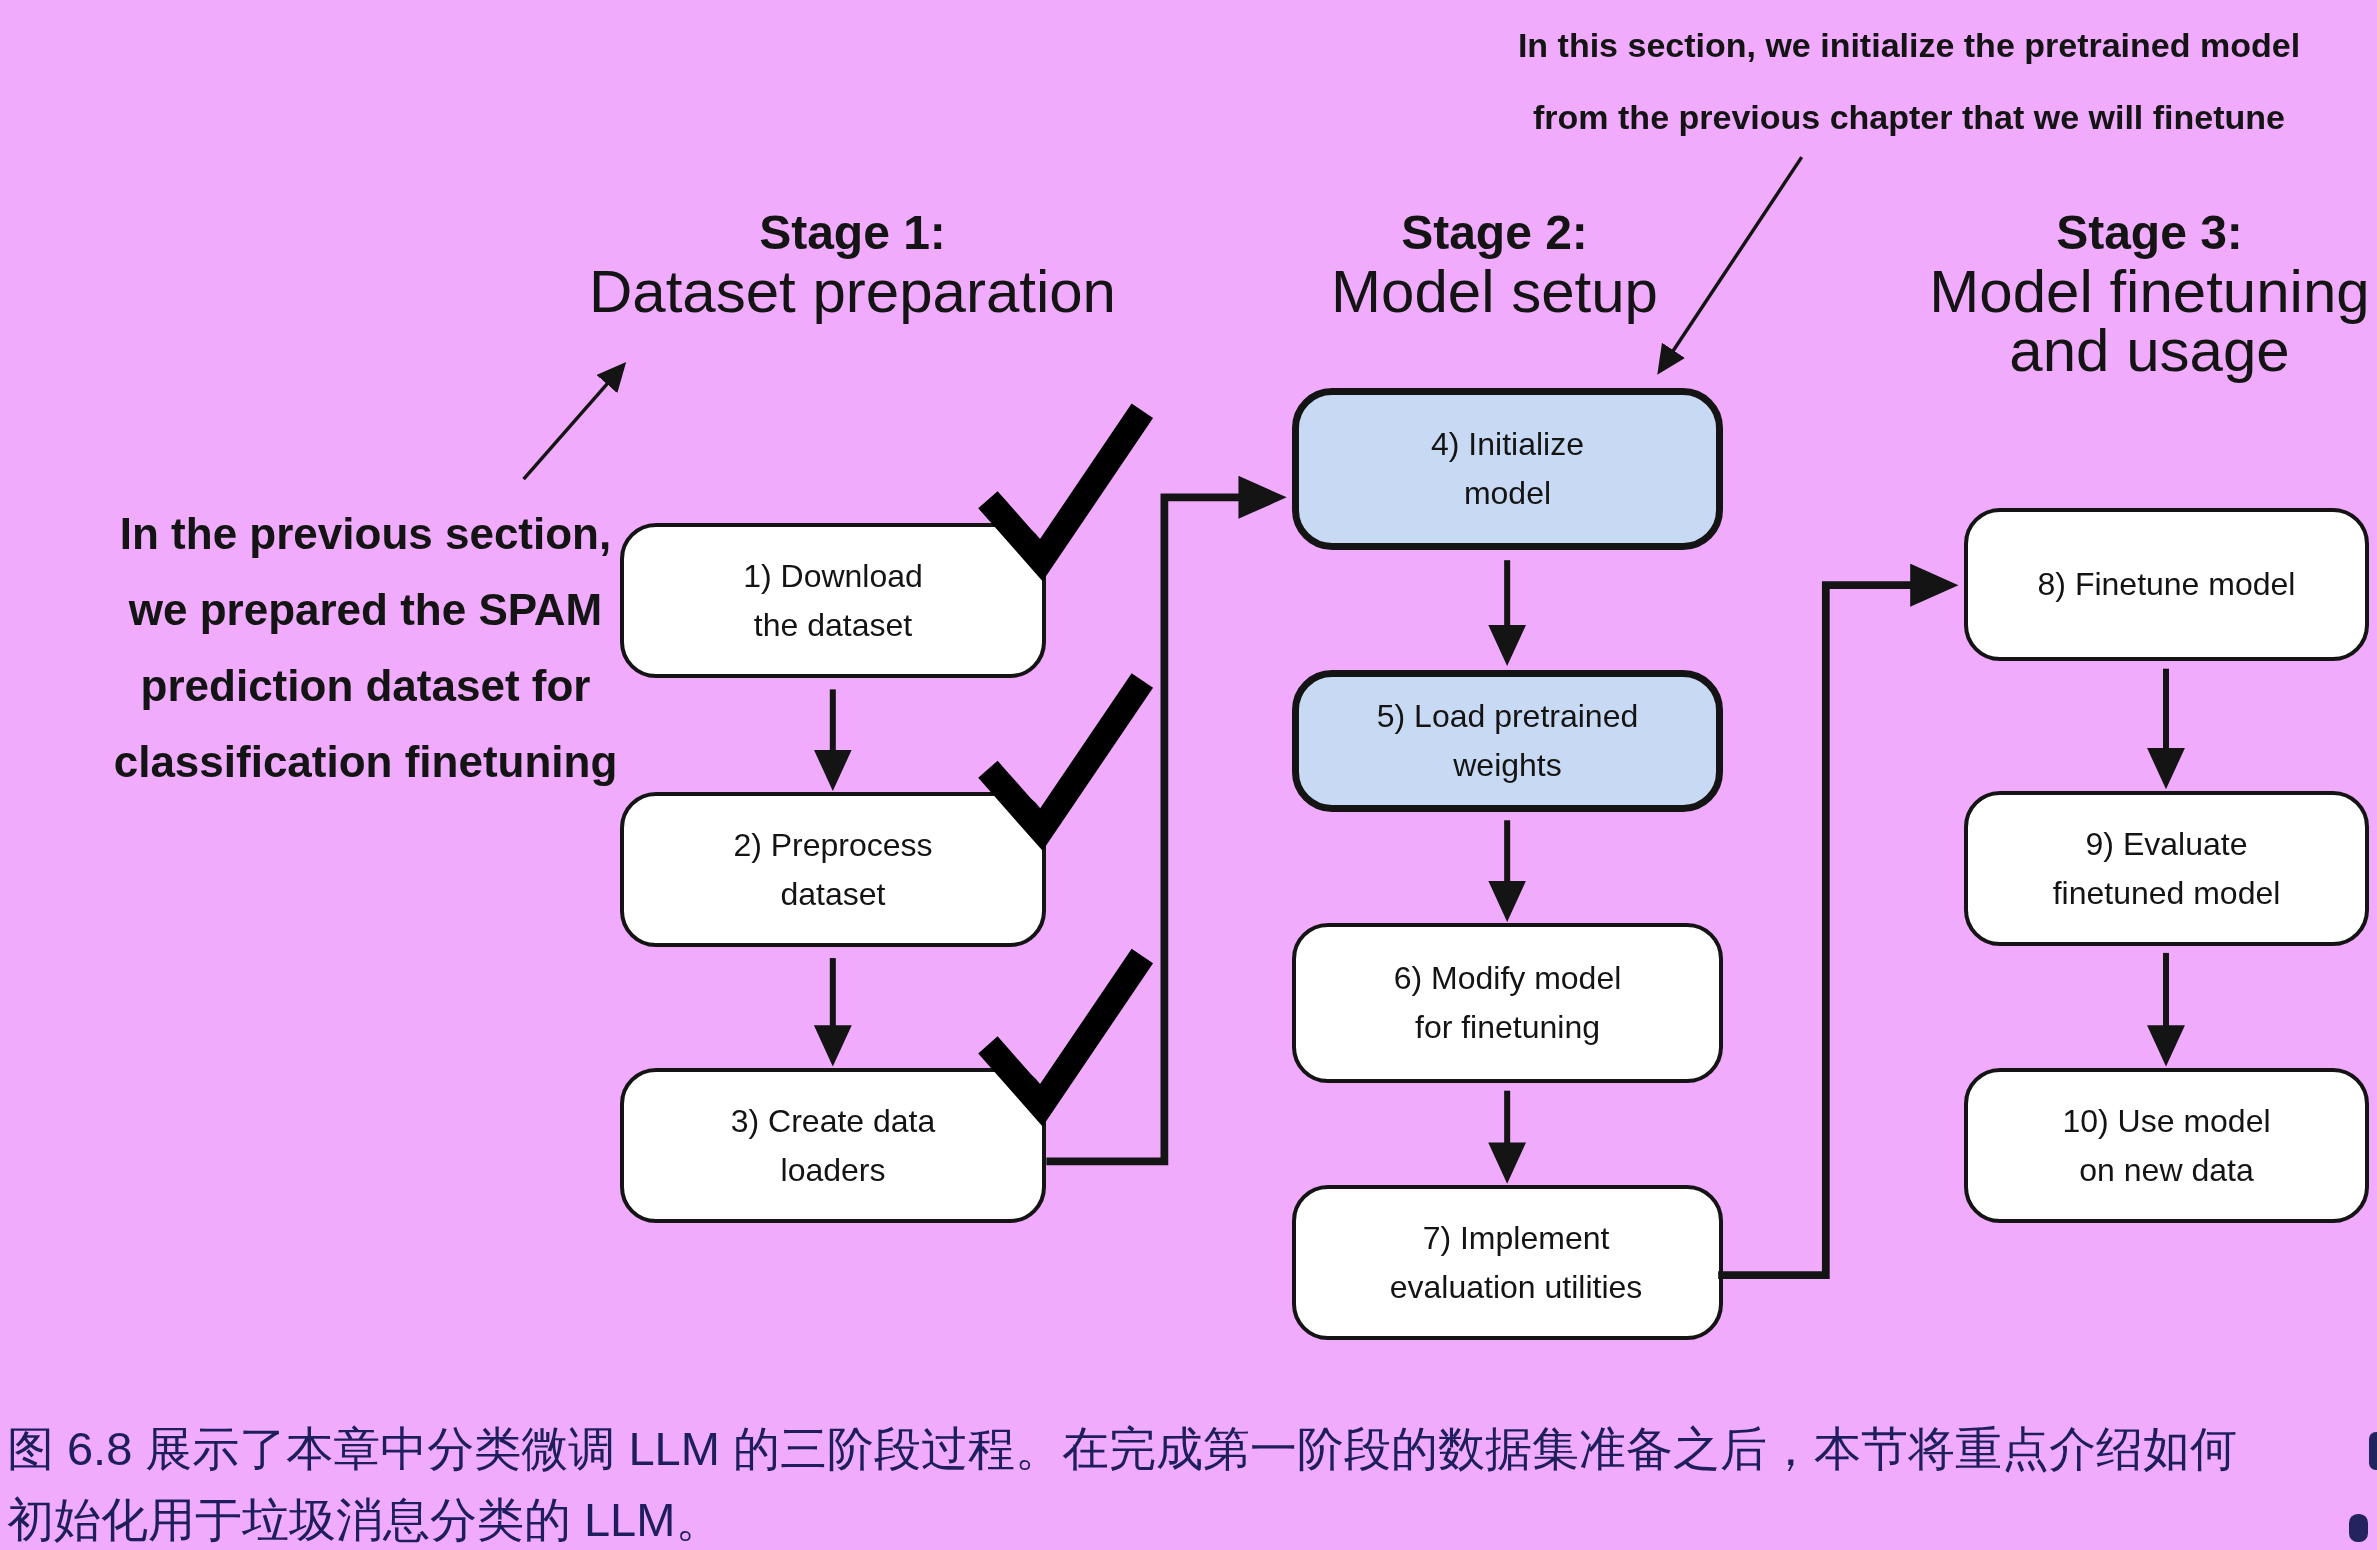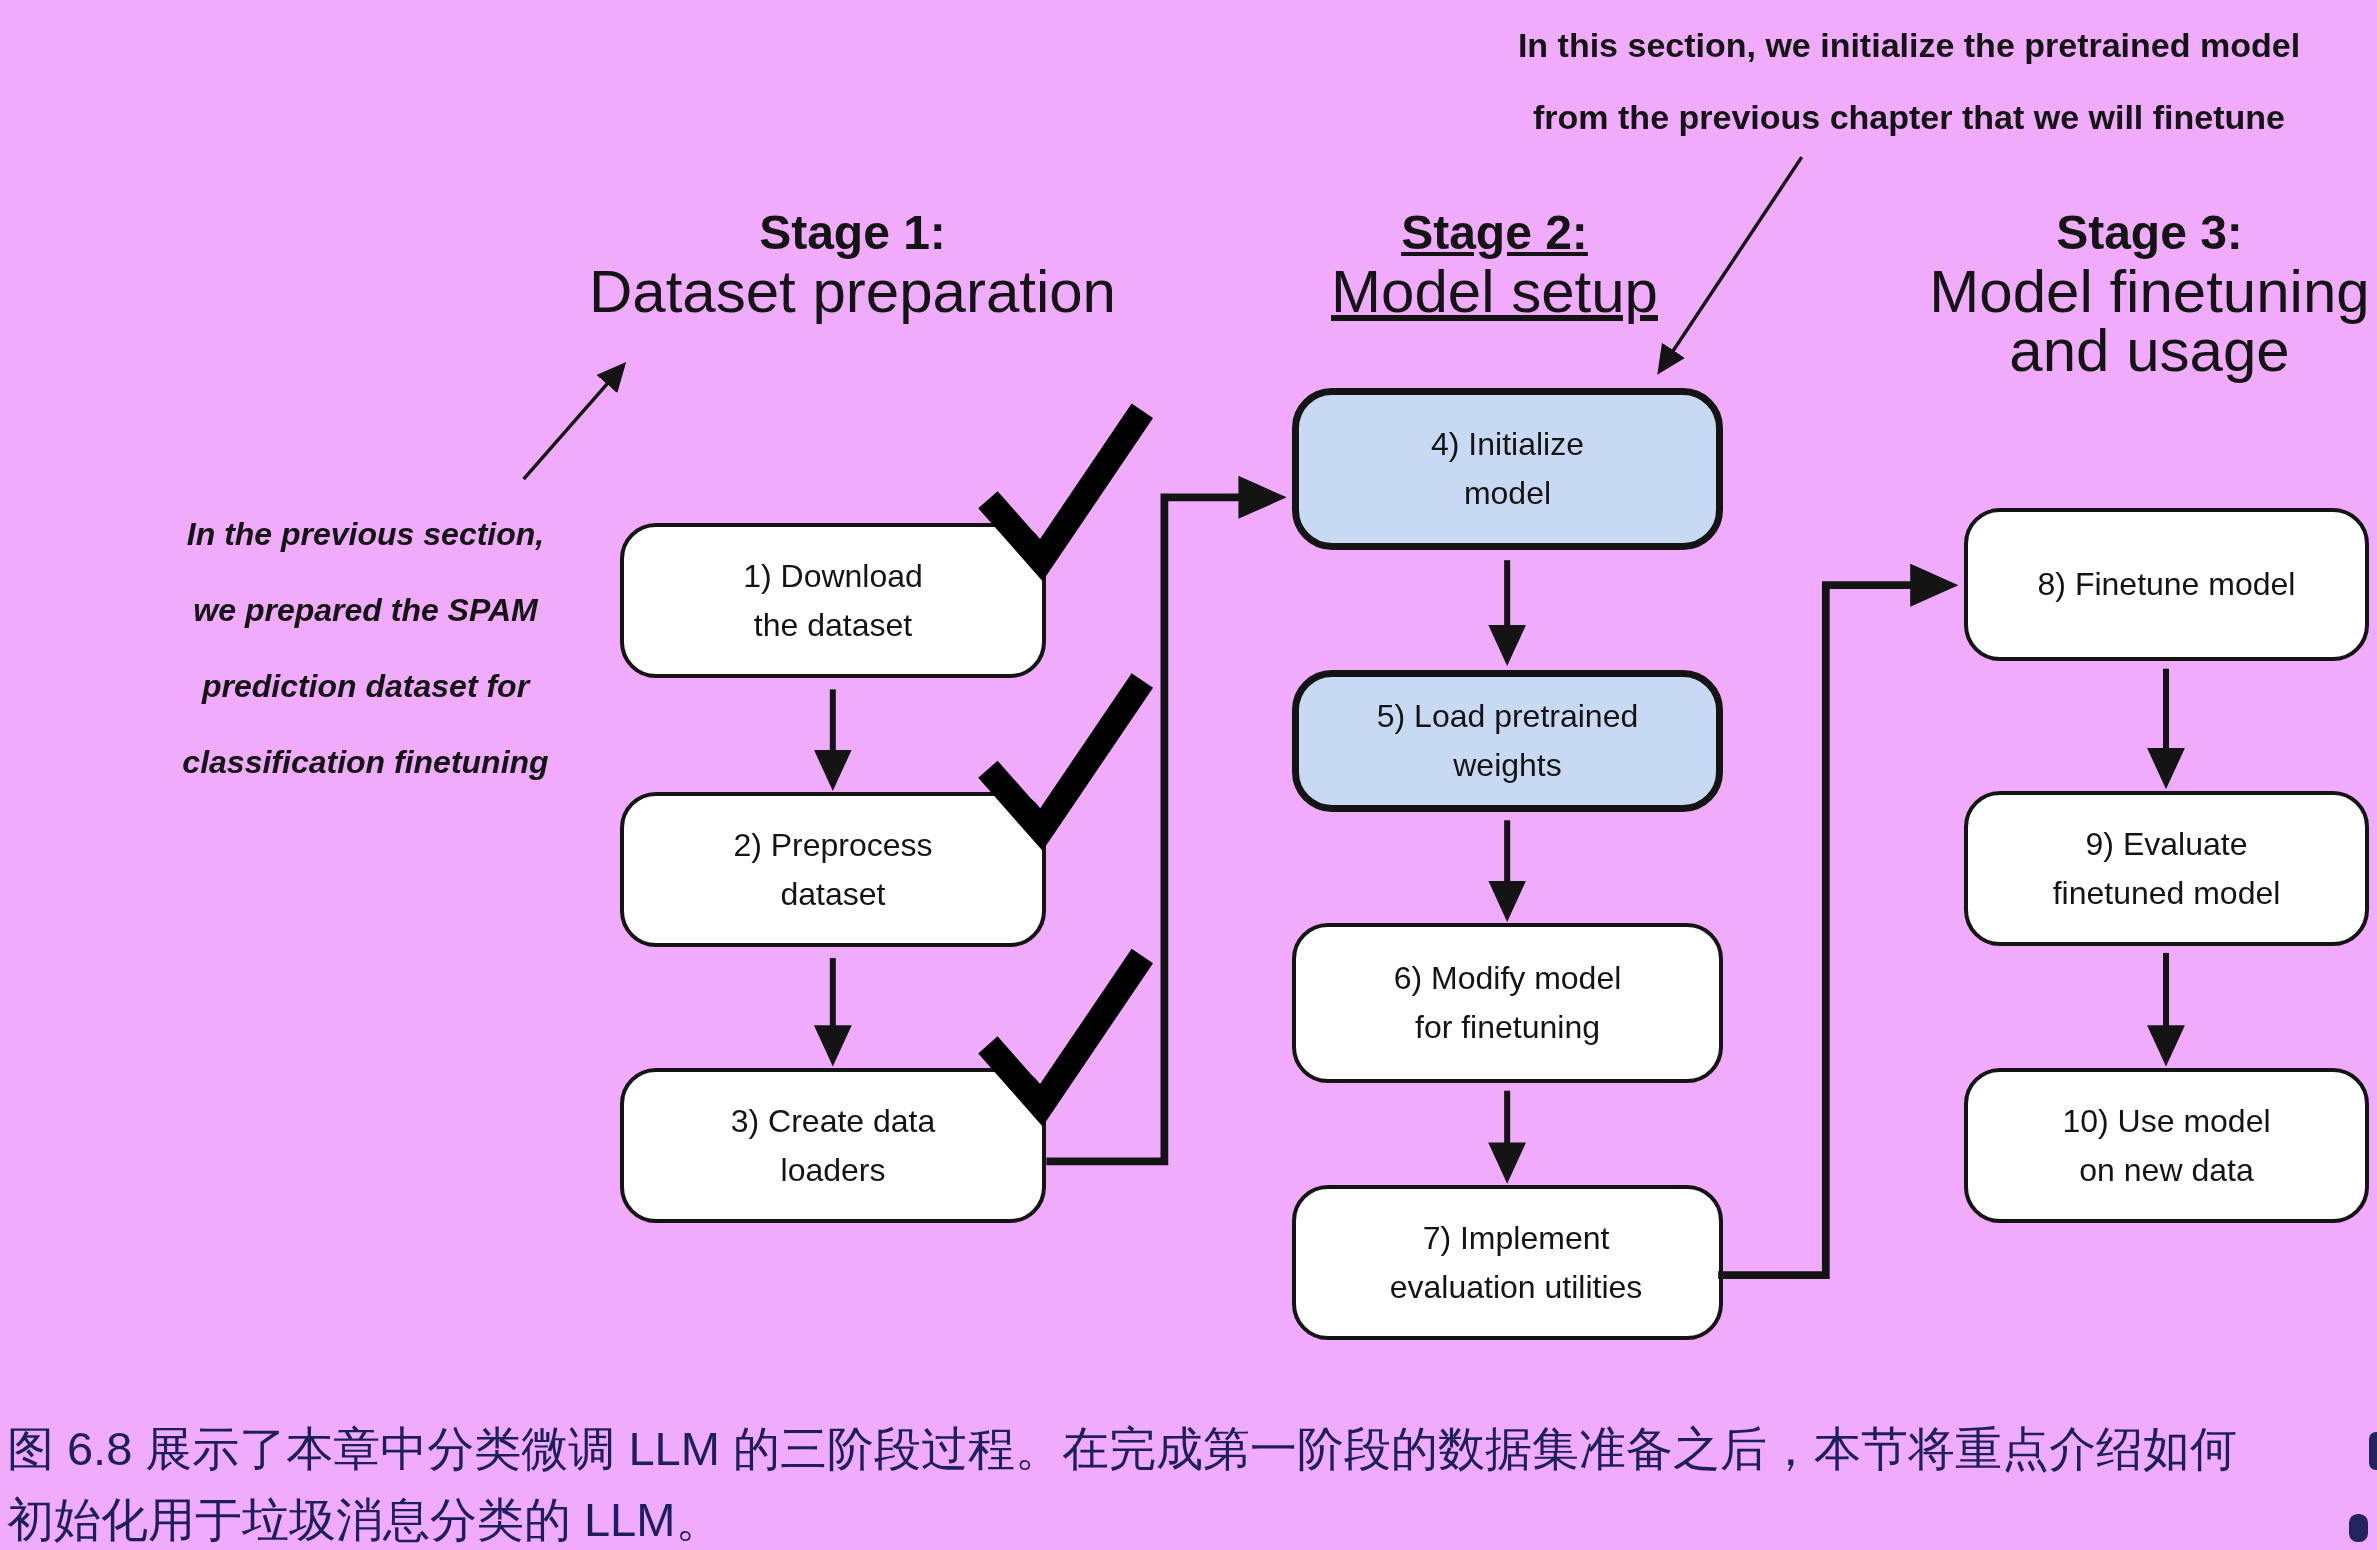--- a/index.html
+++ b/index.html
@@ -14,21 +14,21 @@
 
   
   .stage-hdr{position:absolute;text-align:center;z-index:3;}
   .stage-hdr .t{font-size:48px;font-weight:bold;line-height:59px;}
   .stage-hdr .s{font-size:60px;font-weight:normal;line-height:59px;white-space:pre-line;}
 
   
   .note{position:absolute;text-align:center;font-weight:bold;z-index:3;}
   .note div{white-space:nowrap;}
   .note.top{font-size:34px;line-height:72px;}
-  .note.left{font-size:32px;line-height:76px;font-style:italic;}
+  .note.left{font-size:44px;line-height:76px;}
 
   
   .caption{position:absolute;left:6.9px;top:1413px;width:2369px;z-index:3;
            font-size:47px;line-height:71px;color:#1e1e5e;}
 
   .svg-layer{position:absolute;left:0;top:0;z-index:5;pointer-events:none;}
 
   .edge-mark{position:absolute;background:#23235f;z-index:4;}
   .edge-mark.sliver{left:2369px;top:1432px;width:8.6px;height:38px;border-radius:6.9px 0 0 6.9px;}
   .edge-mark.dot{left:2349px;top:1514px;width:19px;height:27.6px;border-radius:8.6px;}
@@ -47,21 +47,21 @@
     <div>In the previous section,</div>
     <div>we prepared the SPAM</div>
     <div>prediction dataset for</div>
     <div>classification finetuning</div>
   </div>
 
   <div class="stage-hdr" style="left:508px;top:203px;width:689px;">
     <div class="t">Stage 1:</div>
     <div class="s">Dataset preparation</div>
   </div>
-  <div class="stage-hdr" style="left:1150px;top:203px;width:689px;text-decoration:underline;">
+  <div class="stage-hdr" style="left:1150px;top:203px;width:689px;">
     <div class="t">Stage 2:</div>
     <div class="s">Model setup</div>
   </div>
   <div class="stage-hdr" style="left:1865px;top:203px;width:569px;">
     <div class="t">Stage 3:</div>
     <div class="s">Model finetuning
 and usage</div>
   </div>
 
   <div class="box" style="left:620px;top:523px;width:426px;height:155px;">

